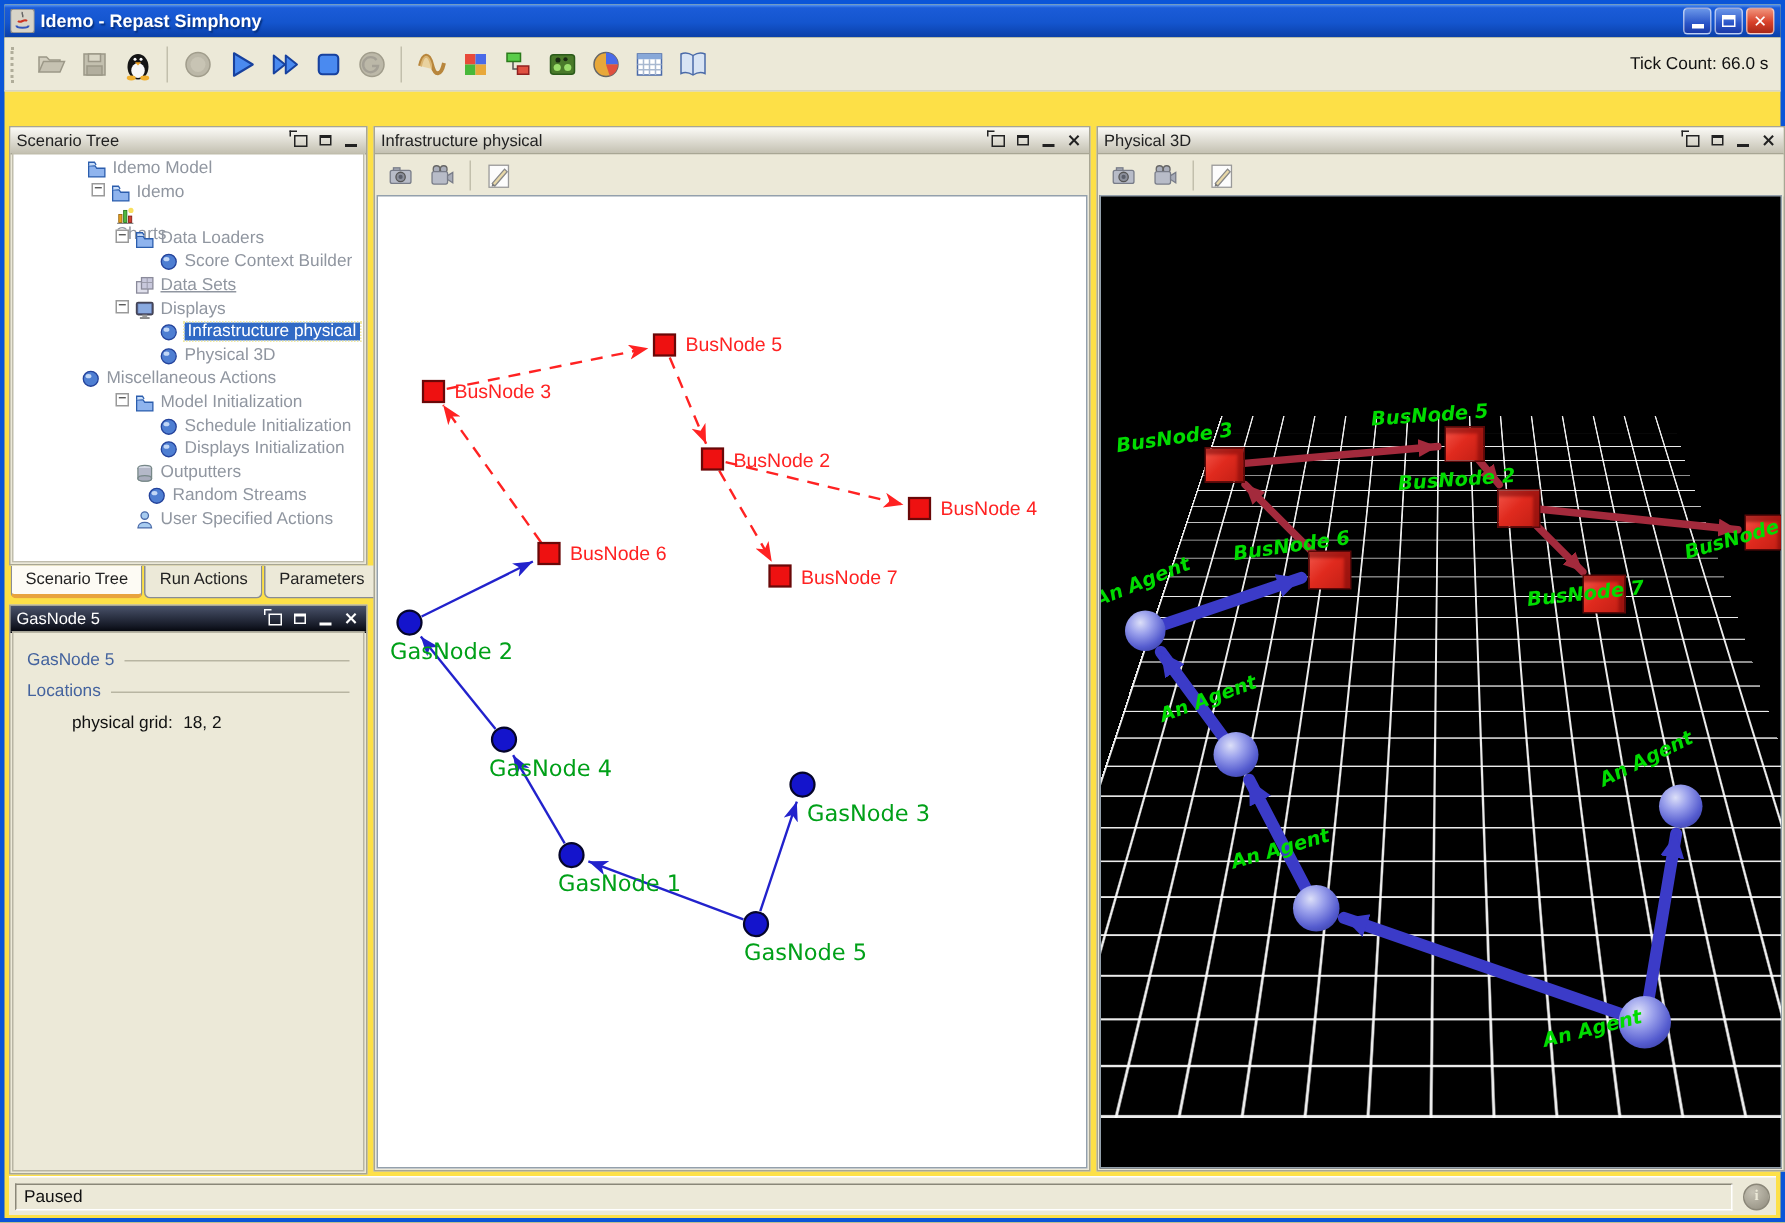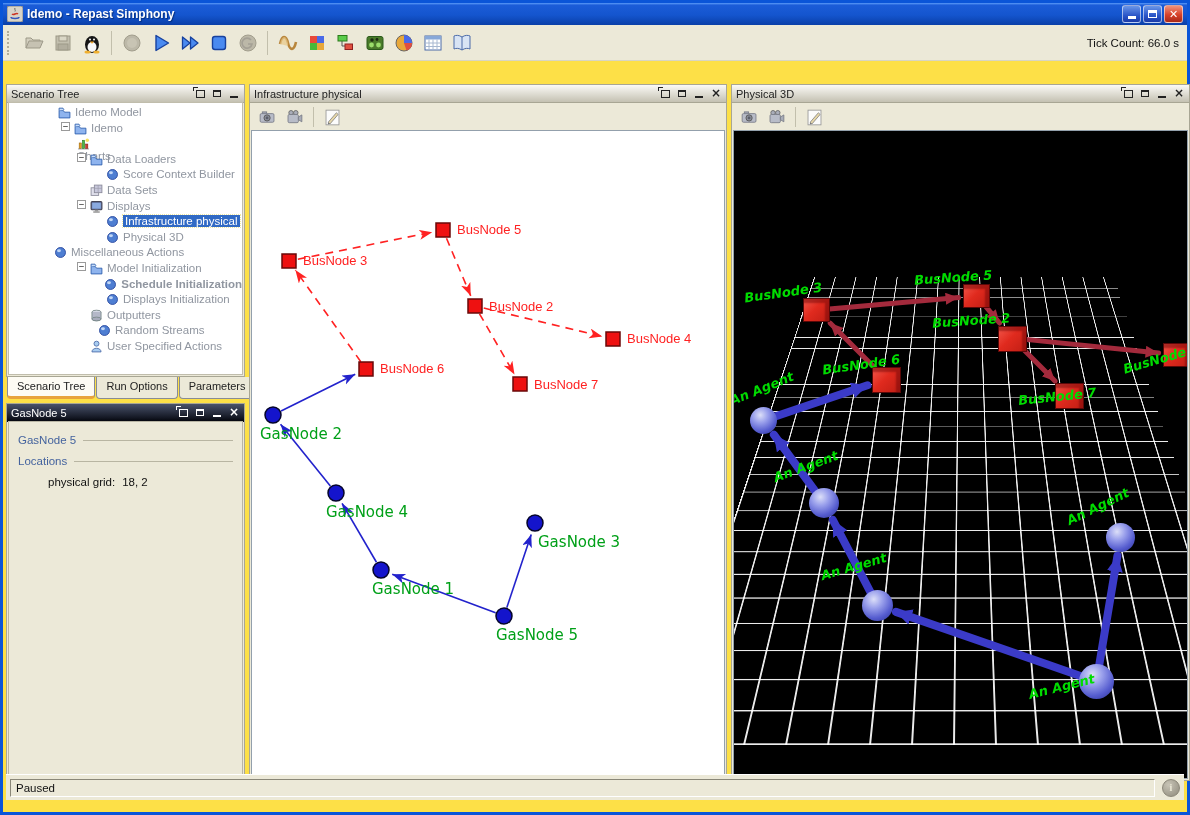--- a/index.html
+++ b/index.html
@@ -75,21 +75,21 @@
   .lbl2d.bus{color:#FF2222;font-size:13px;}
   .lbl2d.gas{color:#00A018;font-size:15px;font-family:"DejaVu Sans",sans-serif;}
 
   .grid3d{position:absolute;left:-75px;bottom:33px;width:610px;height:1150px;transform-origin:50% 100%;transform:perspective(620px) rotateX(34deg);background-image:repeating-linear-gradient(0deg,rgba(255,255,255,.92) 0 2px,transparent 2px 42px),repeating-linear-gradient(90deg,rgba(255,255,255,.92) 0 2px,transparent 2px 42px);}
   .svg3d{position:absolute;left:0;top:0;}
   .cube3d{position:absolute;background:linear-gradient(135deg,#F2564A 0%,#E02A1E 45%,#C01E14 100%);box-shadow:inset -4px 4px 2px rgba(120,10,10,.55);border:1px solid #5A0808;box-sizing:border-box;}
   .sphere3d{position:absolute;border-radius:50%;background:radial-gradient(circle at 38% 30%,#DCDFF8 0%,#9BA1EC 30%,#555CCF 65%,#2A2F8E 100%);}
   .lbl3d{position:absolute;white-space:nowrap;color:#00DC00;font:italic bold 13px "DejaVu Sans",sans-serif;}
 
   
-  .statusbar{position:absolute;left:3px;right:3px;bottom:12px;height:26px;display:flex;align-items:center;padding:4px 4px 3px;background:#ECE9D8;box-sizing:border-box;border-top:1px solid #fff;}
+  .statusbar{position:absolute;left:3px;right:3px;bottom:2px;height:26px;display:flex;align-items:center;padding:4px 4px 3px;background:#ECE9D8;box-sizing:border-box;border-top:1px solid #fff;}
   .statusfield{flex:1;height:18px;border:1px solid;border-color:#8A8778 #FFF #FFF #8A8778;font-size:11.5px;color:#111;padding:2px 5px;box-sizing:border-box;}
   .info-btn{width:18px;height:18px;border-radius:50%;margin-left:7px;background:radial-gradient(circle at 35% 30%,#C8C4B6,#8E8A7C);border:1px solid #8A8678;box-sizing:border-box;display:flex;align-items:center;justify-content:center;color:#ECE9D8;font:bold 10px/1 "Liberation Serif",serif;}
 </style>
 </head>
 <body>
 
 <div class="window">
 
   <div class="titlebar">
     <svg class="ticon" viewBox="0 0 16 16">
@@ -286,21 +286,21 @@
           <div class="trow" style="padding-left: 52px;">
             <span style="width: 13px;"></span>
             <span class="ticn">
               <svg viewBox="0 0 12 12">
                 <circle cx="6" cy="6" r="4.6" fill="#4E7ED2" stroke="#24439B" stroke-width=".8"></circle>
                 <ellipse cx="4.6" cy="4.4" rx="1.8" ry="1.3" fill="#C8DCF8" opacity=".95"></ellipse>
               </svg>
             </span>
             <span class="tlabel">Score Context Builder</span>
           </div>
-          <div class="trow" style="padding-left: 36px;">
+          <div class="trow" style="padding-left: 36px; text-decoration: underline;">
             <span style="width: 13px;"></span>
             <span class="ticn">
               <svg viewBox="0 0 12 12">
                 <rect x="1" y="3.5" width="7" height="7" fill="#E0E0EC" stroke="#8A8A9A" stroke-width=".8"></rect>
                 <rect x="4" y="1" width="7" height="7" fill="#C8C8DC" stroke="#8A8A9A" stroke-width=".8"></rect>
                 <path d="M4 4 h7 M7.5 1 v7" stroke="#9A9AAA" stroke-width=".6"></path>
               </svg>
             </span>
             <span class="tlabel">Data Sets</span>
           </div>
@@ -349,21 +349,21 @@
           <div class="trow" style="padding-left: 36px;">
             <span class="texp">−</span>
             <span class="ticn">
               <svg viewBox="0 0 12 12">
                 <path d="M1 4.2 h4 l1 1.5 h5 V11 H1 Z" fill="#8FB4EE" stroke="#2B5DAD" stroke-width=".8"></path>
                 <path d="M1 4.2 V2 h3.6 l1 1.6" fill="#C9DEFA" stroke="#2B5DAD" stroke-width=".8"></path>
               </svg>
             </span>
             <span class="tlabel">Model Initialization</span>
           </div>
-          <div class="trow" style="padding-left: 52px; font-weight: bold;">
+          <div class="trow" style="padding-left: 52px;">
             <span style="width: 13px;"></span>
             <span class="ticn">
               <svg viewBox="0 0 12 12">
                 <circle cx="6" cy="6" r="4.6" fill="#4E7ED2" stroke="#24439B" stroke-width=".8"></circle>
                 <ellipse cx="4.6" cy="4.4" rx="1.8" ry="1.3" fill="#C8DCF8" opacity=".95"></ellipse>
               </svg>
             </span>
             <span class="tlabel">Schedule Initialization</span>
           </div>
           <div class="trow" style="padding-left: 52px;">
@@ -405,21 +405,21 @@
                 <path d="M1.8 11 c0-4.5 8.4-4.5 8.4 0 z" fill="#A8CCF0" stroke="#4A6AA8" stroke-width=".8"></path>
               </svg>
             </span>
             <span class="tlabel">User Specified Actions</span>
           </div>
         </div>
     </div>
 
     <div class="tabs" style="left:1px;top:297px;" id="tabs">
         <span class="tab active">Scenario Tree</span>
-        <span class="tab">Run Options</span>
+        <span class="tab">Run Actions</span>
         <span class="tab">Parameters</span>
       </div>
 
     <div class="panel" style="left:0;top:323px;width:239px;height:380px;">
       <div class="phdr phdr-dark">
         <span>GasNode 5</span>
         <span class="pbtns">
           <span class="pbtn">
               <span class="g-float"></span>
             </span>

